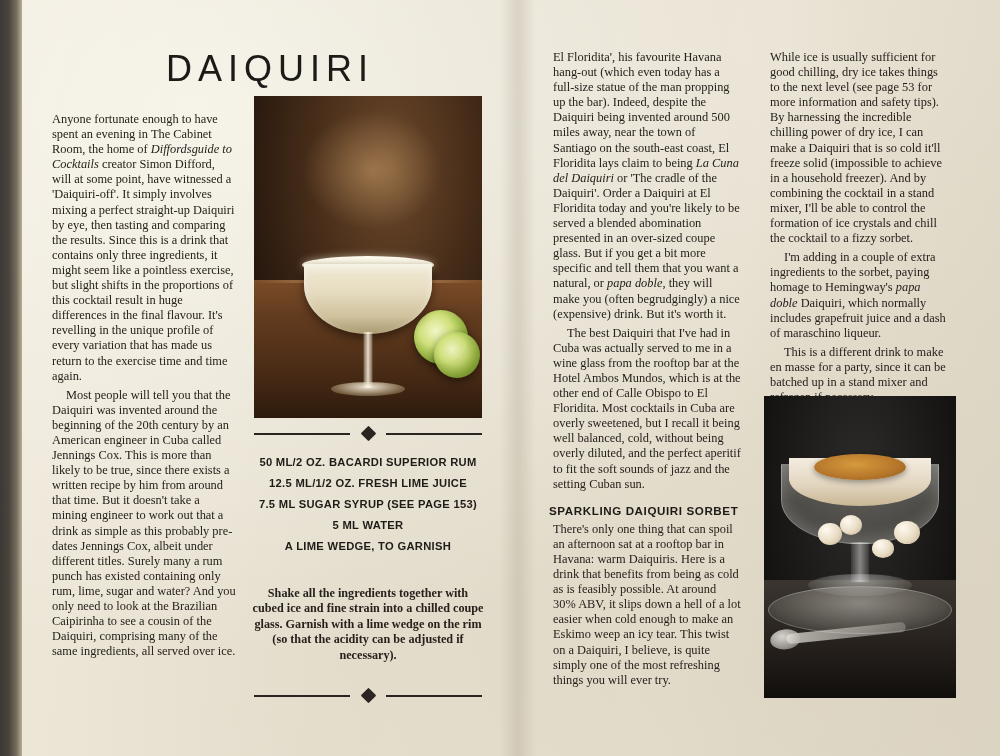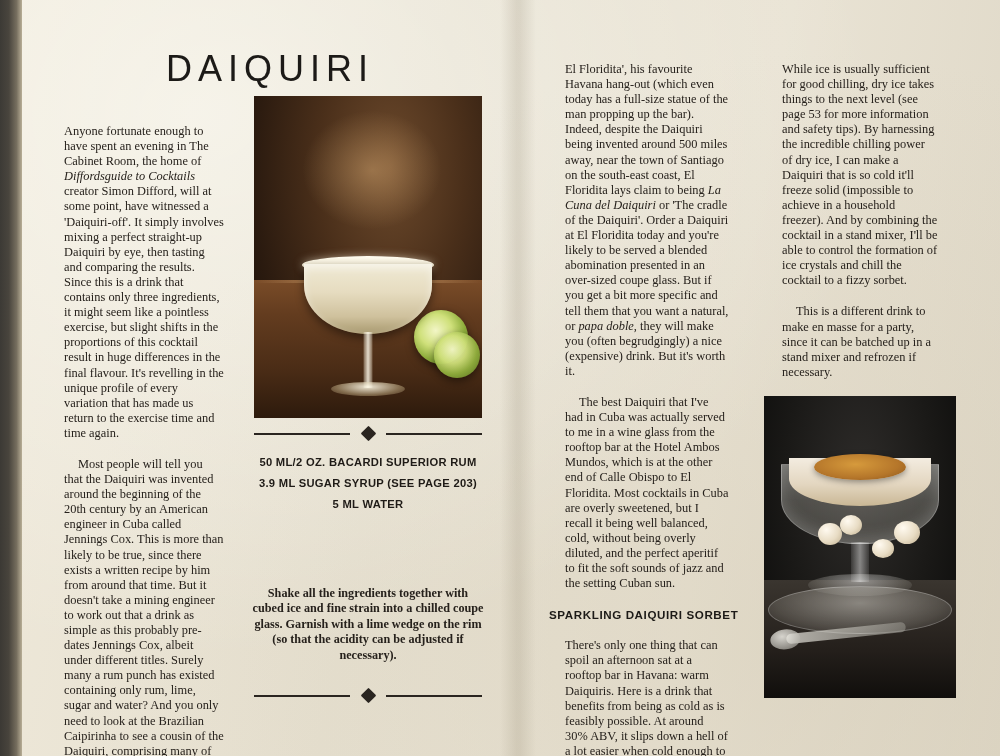--- a/index.html
+++ b/index.html
@@ -59,21 +59,21 @@
     color: #1c1a17;
   }
 
   
   .col {
     position: absolute;
     font-size: 12.4px;
     line-height: 15.1px;
     text-align: left;
   }
-  .col p { margin: 16px; text-indent: 14px; }
+  .col p { margin: 4px; text-indent: 14px; }
   .col p.first { text-indent: 0; }
   .col i { font-style: italic; }
 
   #col1 { left: 48px;  top: 108px; width: 192px; }
   #col2 { left: 549px; top: 46px;  width: 196px; }
   #col3 { left: 766px; top: 46px;  width: 188px; }
 
   
   .photo-main {
     position: absolute;
@@ -305,41 +305,44 @@
     </div>
 
     <div class="rule" id="rule-top">
       <div class="line l"></div>
       <div class="dot"></div>
       <div class="line r"></div>
     </div>
 
     <div class="ingredients">
       <div>50 ML/2 OZ. BACARDI SUPERIOR RUM</div>
-      <div>3.9 ML SUGAR SYRUP (SEE PAGE 203)</div>
+      <div>12.5 ML/1/2 OZ. FRESH LIME JUICE</div>
+      <div>7.5 ML SUGAR SYRUP (SEE PAGE 153)</div>
       <div>5 ML WATER</div>
+      <div>A LIME WEDGE, TO GARNISH</div>
     </div>
 
     <div class="method">Shake all the ingredients together with cubed ice and fine strain into a chilled coupe glass. Garnish with a lime wedge on the rim (so that the acidity can be adjusted if necessary).</div>
 
     <div class="rule" id="rule-bottom">
       <div class="line l"></div>
       <div class="dot"></div>
       <div class="line r"></div>
     </div>
 
     <div class="col" id="col2">
       <p class="first">El Floridita', his favourite Havana hang-out (which even today has a full-size statue of the man propping up the bar). Indeed, despite the Daiquiri being invented around 500 miles away, near the town of Santiago on the south-east coast, El Floridita lays claim to being <i>La Cuna del Daiquiri</i> or 'The cradle of the Daiquiri'. Order a Daiquiri at El Floridita today and you're likely to be served a blended abomination presented in an over-sized coupe glass. But if you get a bit more specific and tell them that you want a natural, or <i>papa doble</i>, they will make you (often begrudgingly) a nice (expensive) drink. But it's worth it.</p>
       <p>The best Daiquiri that I've had in Cuba was actually served to me in a wine glass from the rooftop bar at the Hotel Ambos Mundos, which is at the other end of Calle Obispo to El Floridita. Most cocktails in Cuba are overly sweetened, but I recall it being well balanced, cold, without being overly diluted, and the perfect aperitif to fit the soft sounds of jazz and the setting Cuban sun.</p>
       <span class="subhead">SPARKLING DAIQUIRI SORBET</span>
       <p class="first">There's only one thing that can spoil an afternoon sat at a rooftop bar in Havana: warm Daiquiris. Here is a drink that benefits from being as cold as is feasibly possible. At around 30% ABV, it slips down a hell of a lot easier when cold enough to make an Eskimo weep an icy tear. This twist on a Daiquiri, I believe, is quite simply one of the most refreshing things you will ever try.</p>
     </div>
 
     <div class="col" id="col3">
       <p class="first">While ice is usually sufficient for good chilling, dry ice takes things to the next level (see page 53 for more information and safety tips). By harnessing the incredible chilling power of dry ice, I can make a Daiquiri that is so cold it'll freeze solid (impossible to achieve in a household freezer). And by combining the cocktail in a stand mixer, I'll be able to control the formation of ice crystals and chill the cocktail to a fizzy sorbet.</p>
+      <p>I'm adding in a couple of extra ingredients to the sorbet, paying homage to Hemingway's <i>papa doble</i> Daiquiri, which normally includes grapefruit juice and a dash of maraschino liqueur.</p>
       <p>This is a different drink to make en masse for a party, since it can be batched up in a stand mixer and refrozen if necessary.</p>
     </div>
 
     <div class="photo-sorbet">
       <div class="ps-bg"></div>
       <div class="ps-table"></div>
       <div class="ps-bowl">
         <div class="ps-ball b1"></div>
         <div class="ps-ball b2"></div>
         <div class="ps-ball b3"></div>

